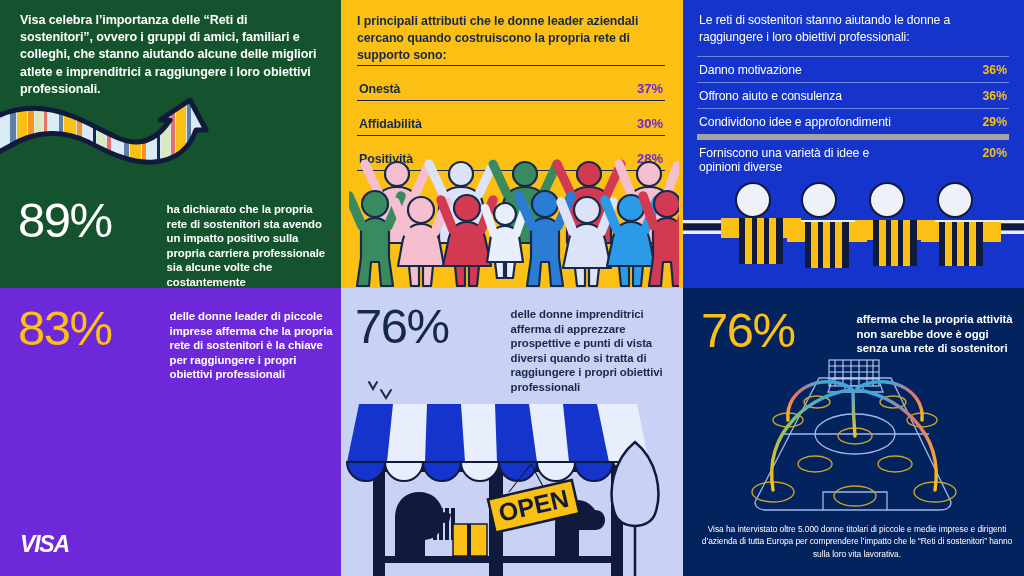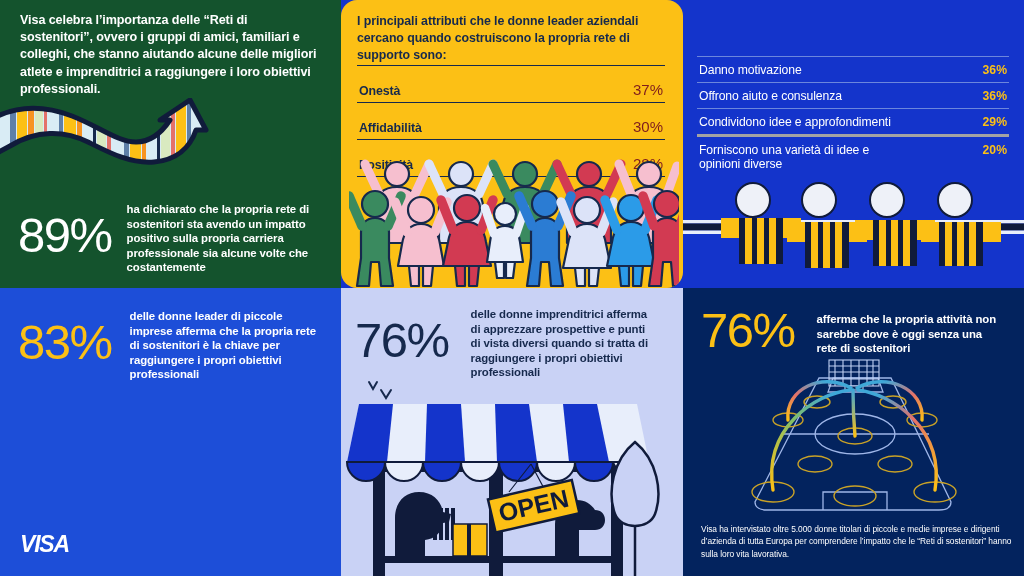--- a/index.html
+++ b/index.html
@@ -3,60 +3,60 @@
 <meta charset="utf-8">
 <style>
   * { margin:0; padding:0; box-sizing:border-box; }
   html,body { width:1024px; height:576px; overflow:hidden; background:#1434CB;
     font-family:"Liberation Sans", sans-serif; }
   .sheet { position:relative; width:1024px; height:576px; display:grid;
     grid-template-columns:341px 342px 341px; grid-template-rows:288px 288px; }
 
   .panel { position:relative; overflow:hidden; }
   .p-tl { background:#14532d; }
-  .p-tm { background:#FCC015;border-radius:16px; }
+  .p-tm { background:#FCC015; }
   .p-tr { background:#1434CB; }
-  .p-bl { background:#1d4ed8; }
+  .p-bl { background:#6d28d9; }
   .p-bm { background:#C9D2F5; }
   .p-br { background:#03235E; }
 
   
   .lede { position:absolute; left:20px; top:12px; width:300px;
     font-size:12.6px; line-height:17.2px; font-weight:bold; color:#FFFFFF; letter-spacing:-0.1px; }
   .head-dark { position:absolute; left:16px; top:13px; width:300px;
     font-size:12.4px; line-height:17px; font-weight:bold; color:#16294D; letter-spacing:-0.1px; }
   .head-light { position:absolute; left:16px; top:12px; width:318px;
     font-size:12.2px; line-height:16.6px; color:#FFFFFF; letter-spacing:-0.1px; }
 
   
-  .statwrap { position:absolute; display:flex; align-items:center; }
+  .statwrap { position:absolute; display:flex; align-items:flex-start;gap:40px; }
   .bignum { font-size:49px; line-height:49px; font-weight:400; letter-spacing:-1.5px; white-space:nowrap; }
   .bignum.w { color:#FFFFFF; }
   .bignum.y { color:#FCC015; }
   .bignum.n { color:#16294D; }
   .statcopy { font-size:11.4px; line-height:14.6px; font-weight:bold; letter-spacing:-0.1px; }
   .statcopy.w { color:#FFFFFF; }
   .statcopy.n { color:#16294D; }
 
   
   .tbl { position:absolute; width:308px; }
   .tbl .row { display:flex; justify-content:space-between; align-items:baseline; }
   .tbl.dark .row { border-top:1.4px solid #16294D; padding:15px 2px 4px 2px; }
   .tbl.dark .lbl { font-size:12.4px; font-weight:bold; color:#16294D; letter-spacing:-0.1px; }
-  .tbl.dark .val { font-size:15px; font-weight:normal; color:#7f1d1d; }
+  .tbl.dark .val { font-size:13px; font-weight:bold; color:#6d28d9; }
   .tbl.dark .row:last-child { border-bottom:1.4px solid #16294D; }
 
   .tbl.light .row { border-top:1px solid #6C86DD; padding:5.5px 2px 5px 2px;gap:38px; }
   .tbl.light .lbl { font-size:12.2px; color:#FFFFFF; letter-spacing:-0.1px; line-height:14.6px; }
   .tbl.light .val { font-size:12.2px; font-weight:bold; color:#FCC015; white-space:nowrap; padding-left:8px;margin-left:36px; }
   .tbl.light .row:last-child { border-bottom:none; }
-  .tbl.light .row.last { border-top:3px solid #a3a3a3; }
+  .tbl.light .row.last { border-top:6px solid #a3a3a3; }
 
   .footnote { position:absolute; left:18px; bottom:16px; width:312px;
-    font-size:8.4px; line-height:12.4px; color:#FFFFFF; letter-spacing:-0.05px; }
+    font-size:8.4px; line-height:12.4px; color:#FFFFFF; letter-spacing:-0.05px;text-align:center; }
 
   
   .visa { position:absolute; left:20px; bottom:18px; font-size:23px; font-weight:bold;
     font-style:italic; color:#FFFFFF; letter-spacing:-1.2px; }
 
   svg { display:block; }
   .abs { position:absolute; }
 </style>
 </head>
 <body>
@@ -225,20 +225,21 @@
             <circle cx="318" cy="52" r="13"></circle>
             <path d="M318 66 c-9 0 -14 6 -14 14 l0 26 -4 28 12 0 2 -24 8 0 2 24 12 0 -4 -28 0 -26 c0 -8 -5 -14 -14 -14 z"></path>
             <path d="M305 74 L294 44" stroke-width="9.5" stroke="#D23A52" fill="none"></path>
             <path d="M331 74 L340 46" stroke-width="9.5" stroke="#D23A52" fill="none"></path>
           </g>
       </g>
     </svg>
   </div>
 
   <div class="panel p-tr">
+    <div class="head-light">Le reti di sostenitori stanno aiutando le donne a raggiungere i loro obiettivi professionali:</div>
 
     <div class="tbl light" style="left:14px; top:56px; width:312px;">
       <div class="row">
         <span class="lbl">Danno motivazione</span>
         <span class="val">36%</span>
       </div>
       <div class="row">
         <span class="lbl">Offrono aiuto e consulenza</span>
         <span class="val">36%</span>
       </div>

